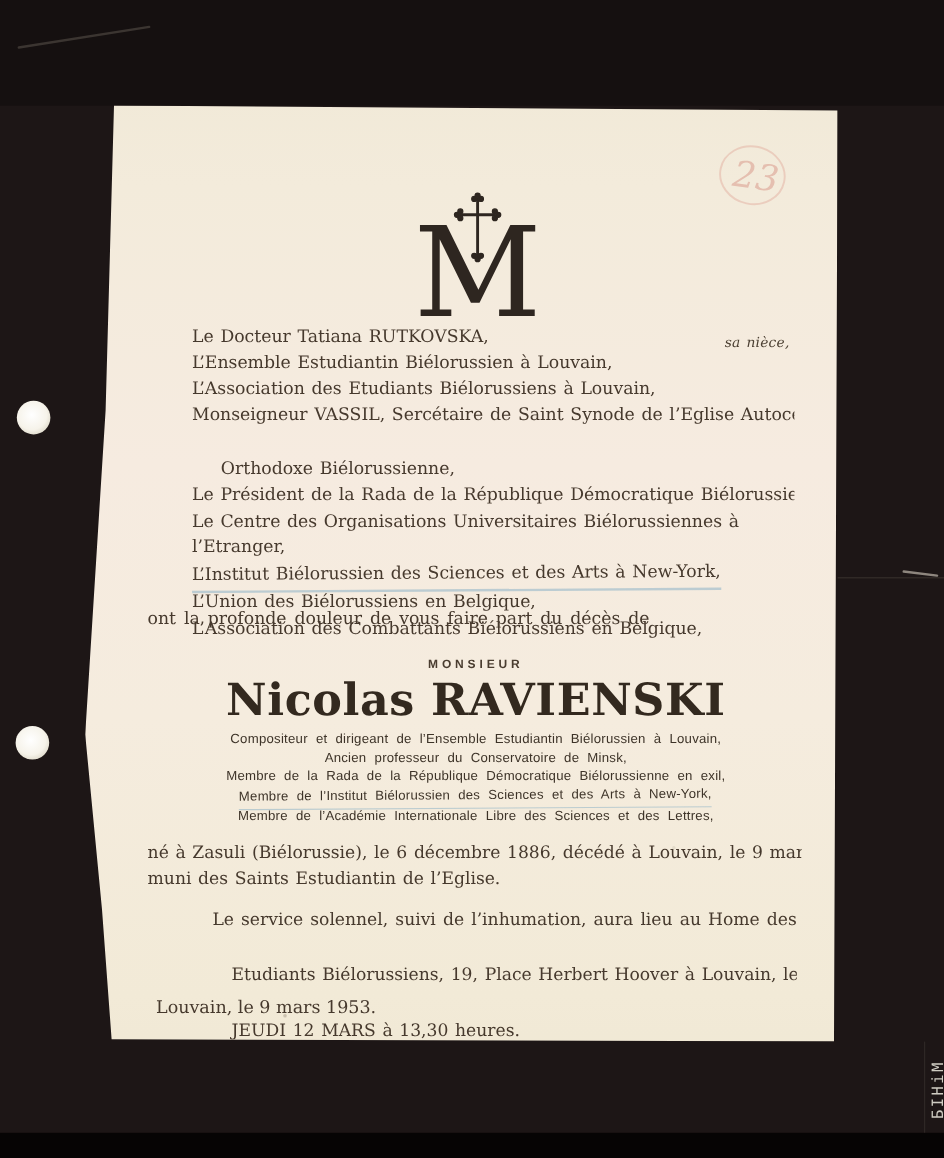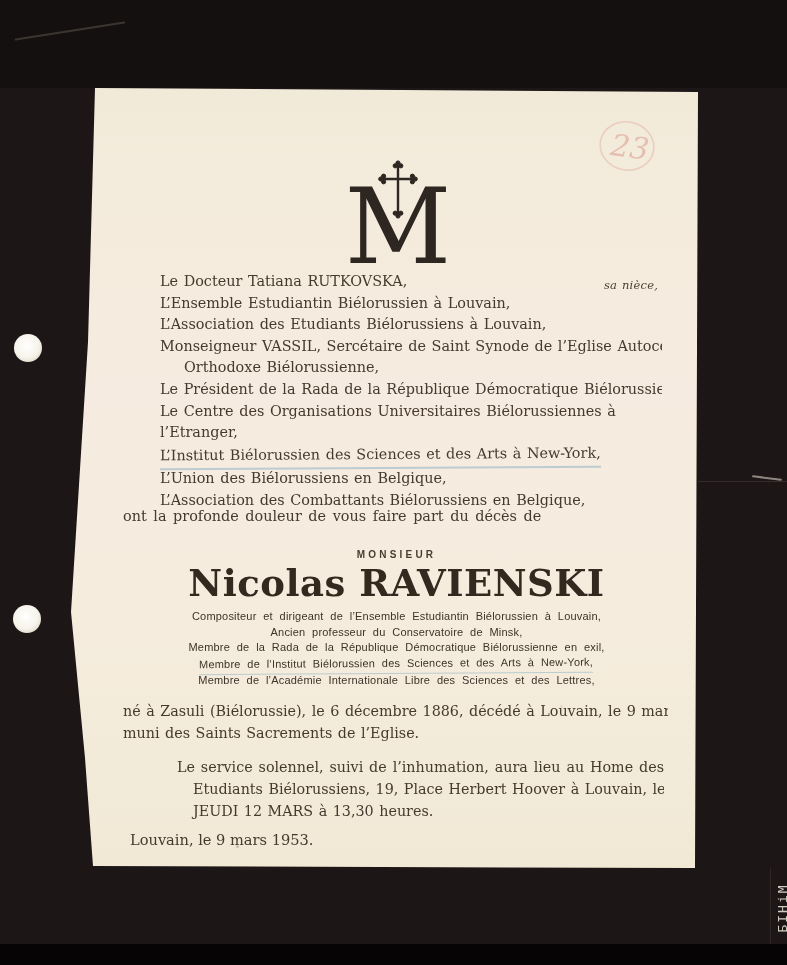--- a/index.html
+++ b/index.html
@@ -34,21 +34,21 @@
 
   .monogram-svg{position:absolute;left:338px;top:160px;}
   .monogram-svg text{font-family:"DejaVu Serif",serif;fill:#2e2620;}
 
   .mourners{
     position:absolute;left:160px;top:271px;width:502px;
     font-size:14.4px;line-height:21.6px;color:#46392d;word-spacing:1px;
   }
   .mline{position:relative;}
   .jl{text-align:justify;text-align-last:justify;white-space:nowrap;overflow:hidden;}
-  .cont{padding-left:24px;}
+  .cont{padding-left:24px;margin-top:24px;}
   .note{position:absolute;right:4px;top:4px;font-style:italic;font-size:11.5px;color:#4c4033;letter-spacing:.2px;}
   .blue-underline{display:inline-block;border-bottom:2px solid rgba(141,178,199,.55);
     transform:rotate(-0.35deg);padding-bottom:1px;}
 
   .announce{position:absolute;left:123px;top:508px;width:540px;
     font-size:14.4px;color:#46392d;word-spacing:2px;}
 
   .honorific{position:absolute;left:95px;top:549px;width:603px;text-align:center;
     font-family:"Liberation Sans",sans-serif;font-weight:bold;font-size:10px;
     letter-spacing:3.2px;color:#4a3d30;}
@@ -148,21 +148,21 @@
       <div>Ancien professeur du Conservatoire de Minsk,</div>
       <div>Membre de la Rada de la République Démocratique Biélorussienne en exil,</div>
       <div>
         <span class="blue-underline">Membre de l’Institut Biélorussien des Sciences et des Arts à New-York,</span>
       </div>
       <div>Membre de l’Académie Internationale Libre des Sciences et des Lettres,</div>
     </div>
 
     <div class="bio">
       <div class="jl">né à Zasuli (Biélorussie), le 6 décembre 1886, décédé à Louvain, le 9 mars 1953,</div>
-      <div>muni des Saints Sacrements de l’Eglise.</div>
+      <div>muni des Saints Estudiantin de l’Eglise.</div>
     </div>
 
     <div class="service">
       <div class="jl">Le service solennel, suivi de l’inhumation, aura lieu au Home des</div>
       <div class="jl cont">Etudiants Biélorussiens, 19, Place Herbert Hoover à Louvain, le</div>
       <div class="cont">JEUDI 12 MARS à 13,30 heures.</div>
     </div>
 
     <div class="dateline">Louvain, le 9 mars 1953.</div>
 

